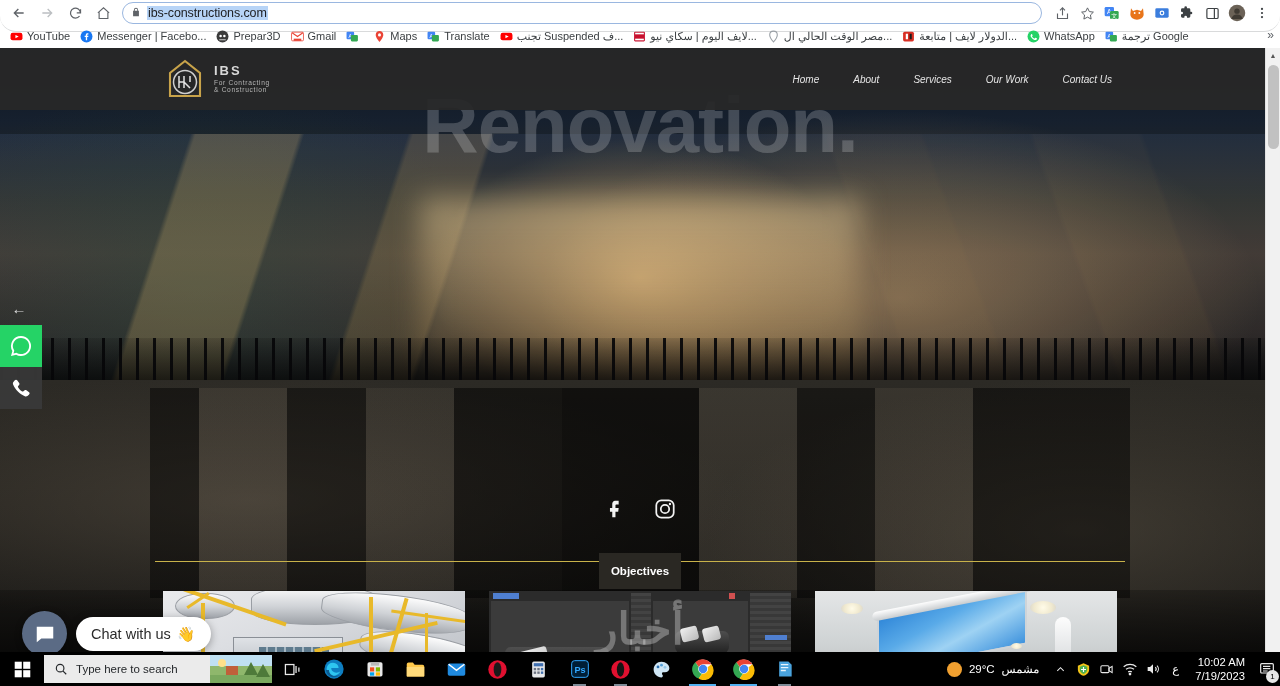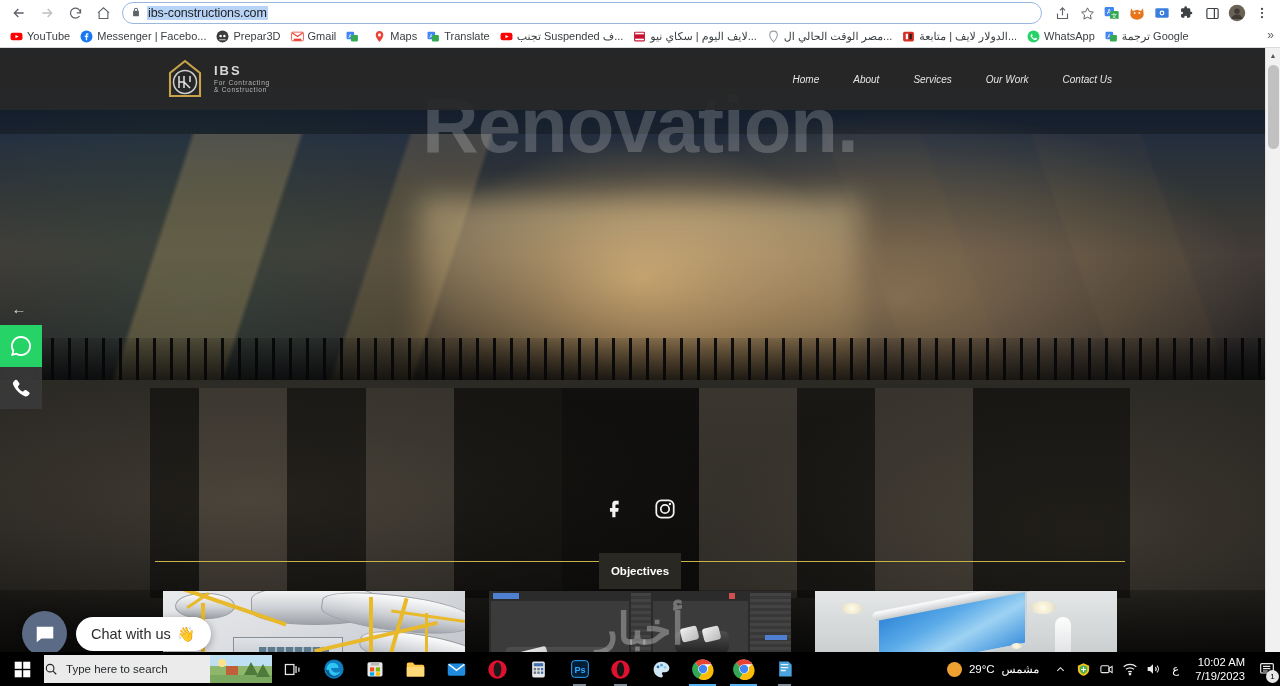--- a/index.html
+++ b/index.html
@@ -5,22 +5,22 @@
   * { box-sizing: border-box; margin: 0; padding: 0; }
   html, body {
     width: 1280px; height: 686px;
     font-family: "Liberation Sans", sans-serif;
     overflow: hidden; background: #fff;
   }
   #app { position: relative; width: 1280px; height: 686px; }
 
   
   .browser-chrome {
-    position: absolute; top: 0; left: 0; width: 1280px; height: 48px;
-    background: #ffffff; border-bottom: 1px solid #d9dadb;
+    position: absolute; top: 0; left: 0; width: 1280px; height: 32px;
+    background: #ffffff; border-bottom: 1px solid #d9dadb; border-radius: 18px;
   }
   .toolbar {
     height: 26px; display: flex; align-items: center; padding: 0 6px; gap: 2px;
   }
   .nav-btn {
     width: 26px; height: 24px; display: flex; align-items: center; justify-content: center;
     color: #5f6368; font-size: 14px; border-radius: 50%; cursor: pointer; flex: none;
   }
   .nav-btn.disabled { color: #bcbfc2; }
   .nav-btn svg { display: block; }
@@ -260,21 +260,21 @@
   }
 
   
   .taskbar {
     position: absolute; left: 0; bottom: 0; width: 1280px; height: 34px;
     background: #000000; display: flex; align-items: center; z-index: 30;
   }
   .start-btn { width: 44px; height: 34px; display: flex; align-items: center; justify-content: center; cursor: pointer; }
   .tb-search {
     width: 228px; height: 28px; background: #ebebeb; display: flex; align-items: center;
-    gap: 8px; cursor: text; position: relative; overflow: hidden;
+    gap: 8px; padding-left: 10px; cursor: text; position: relative; overflow: hidden;
   }
   .tb-search-text { font-size: 11.5px; color: #25282b; }
   .tb-search-img {
     position: absolute; right: 0; top: 0; width: 62px; height: 28px;
     background: linear-gradient(180deg,#bfe0f2 0 40%, #8fb76c 40% 70%, #7aa85e 70% 100%);
   }
   .tb-search-img .sun { position:absolute; left:8px; top:4px; width:8px; height:8px; border-radius:50%; background:#ffe08a; }
   .tb-search-img .tree { position:absolute; width:0; height:0; border-left:7px solid transparent; border-right:7px solid transparent; border-bottom:13px solid #4e7a3a; }
   .tb-search-img .house { position:absolute; width:12px; height:9px; background:#c0603a; }
   .tb-ico {

